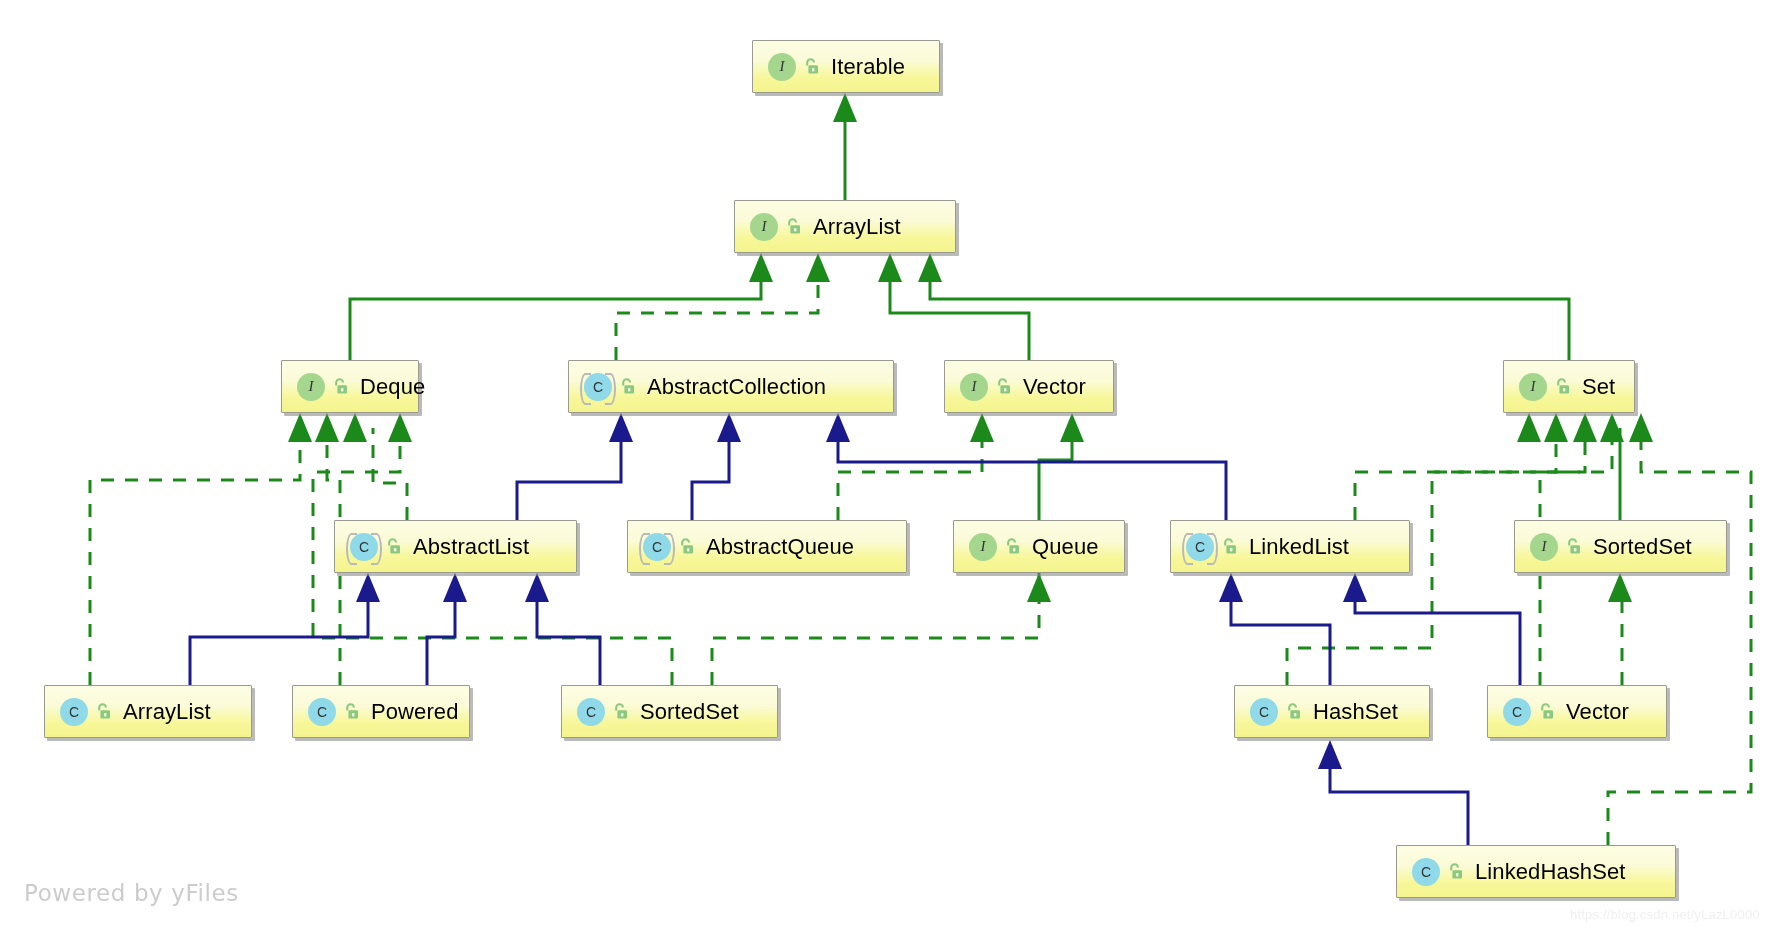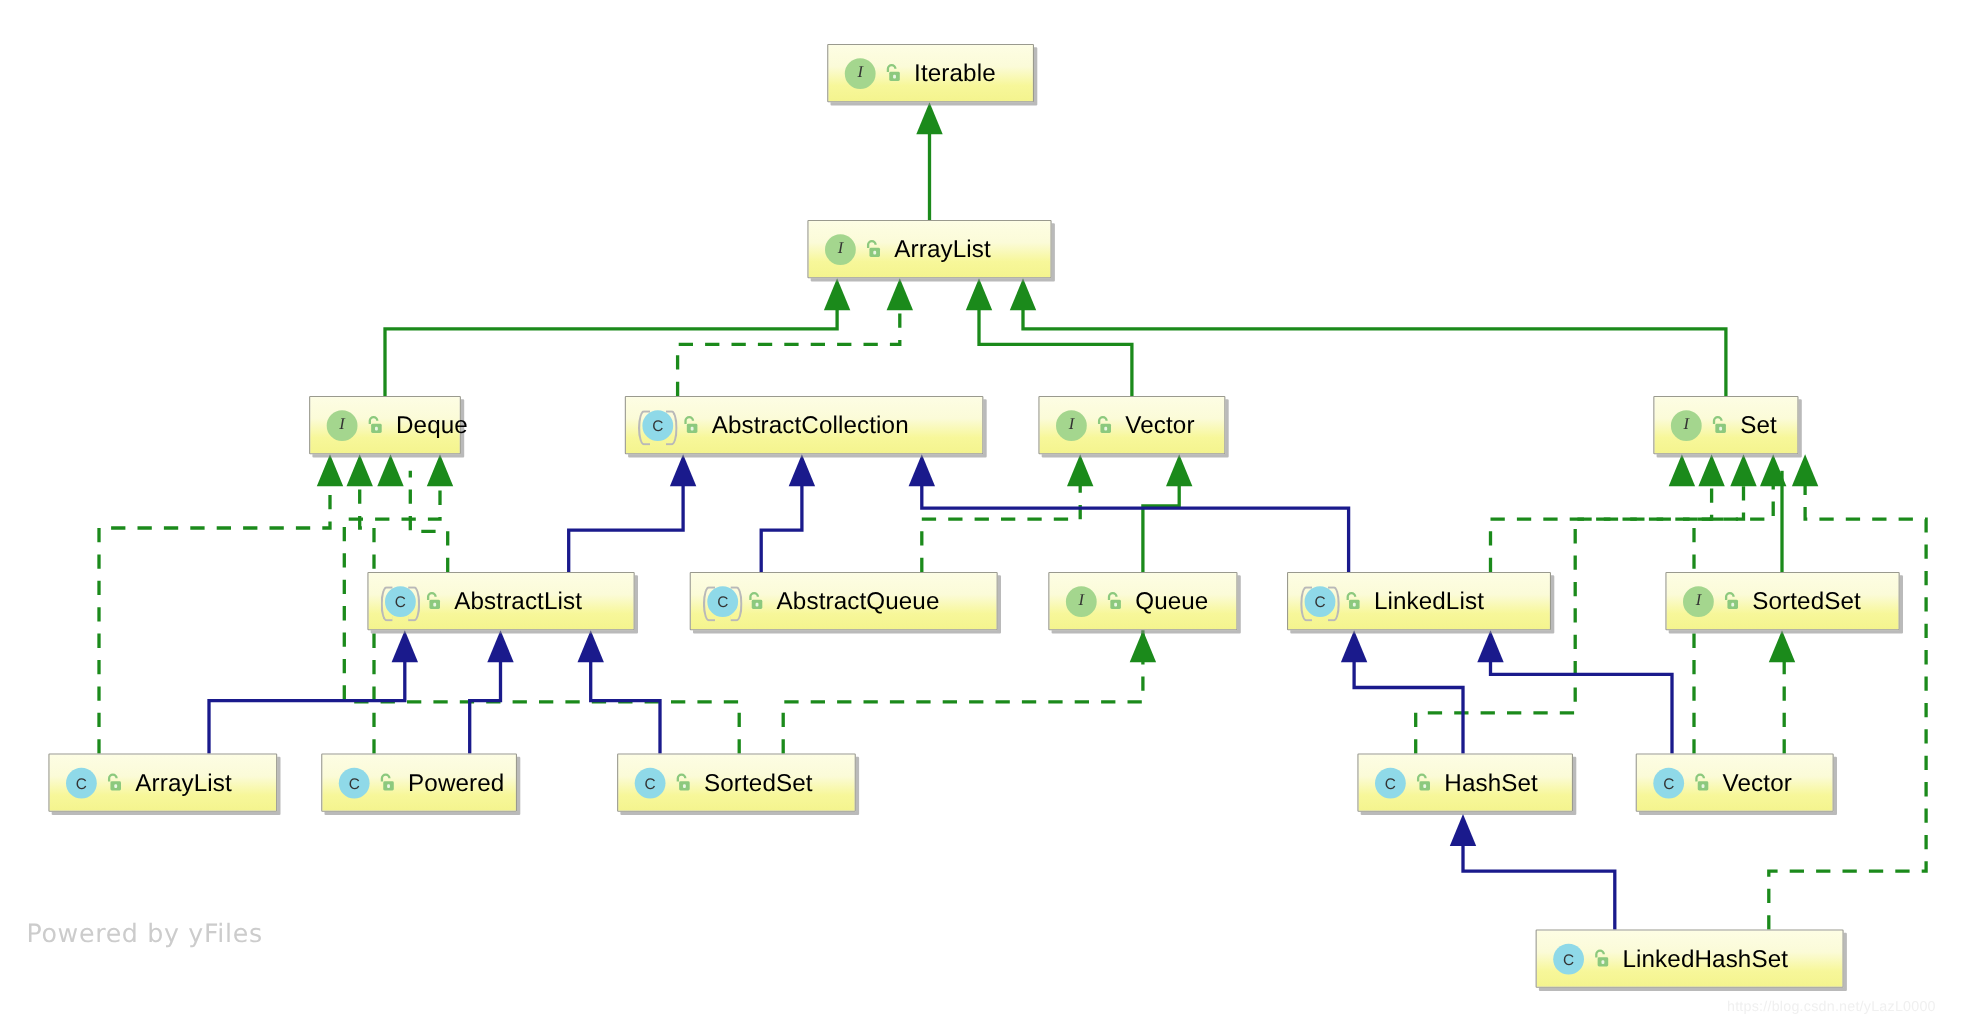--- a/index.html
+++ b/index.html
@@ -106,21 +106,21 @@
   .node-label {
     font-family: "Liberation Sans", sans-serif;
     font-size: 22px;
     color: #000000;
     line-height: 1;
     letter-spacing: 0.1px;
   }
   #powered-by {
     position: absolute;
     left: 24px;
-    top: 836px;
+    top: 880px;
     font-family: "DejaVu Sans", sans-serif;
     font-size: 23px;
     color: #cccccc;
     letter-spacing: 0.6px;
     user-select: none;
   }
   #watermark {
     position: absolute;
     left: 1570px;
     top: 907px;

